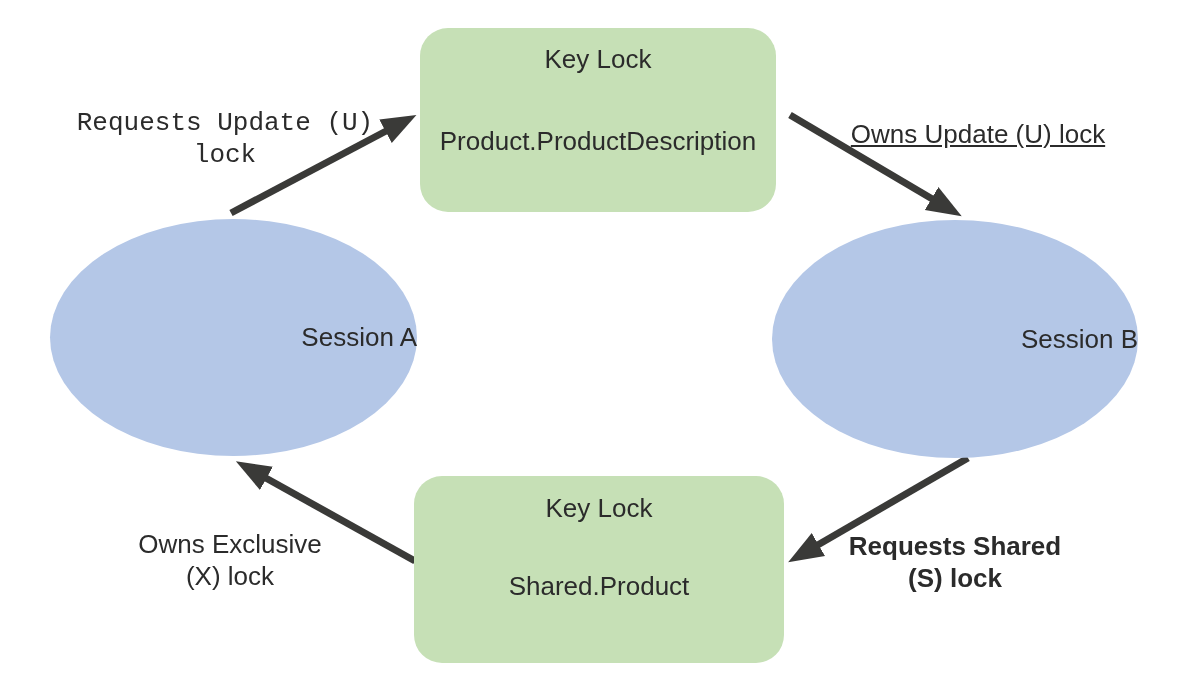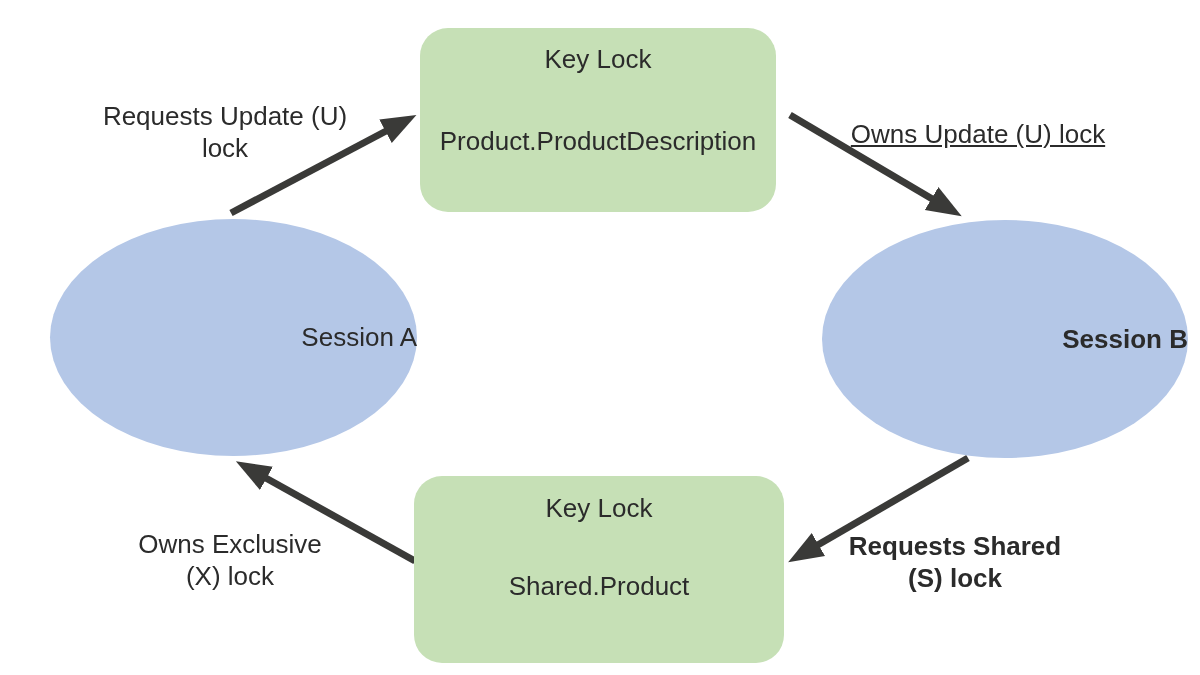--- a/index.html
+++ b/index.html
@@ -71,34 +71,33 @@
     justify-content: flex-end;
     font-size: 26px;
   }
   .session.session-a {
     left: 50px;
     top: 219px;
     width: 367px;
     height: 237px;
   }
   .session.session-b {
-    left: 822px;
+    left: 772px;
     top: 220px;
     width: 366px;
     height: 238px;
-    font-weight: bold;
   }
   .edge-label {
     position: absolute;
     text-align: center;
     font-size: 26px;
     line-height: 32px;
     white-space: pre-line;
   }
-  .edge-label.label-a-top    { left: 60px;  top: 100px; width: 330px; }
+  .edge-label.label-a-top    { left: 60px;  top: 107px; width: 330px; font-family: Liberation Mono, monospace; }
   .edge-label.label-top-b    { left: 818px; top: 118px; width: 320px; text-decoration: underline; }
   .edge-label.label-b-bottom { left: 795px; top: 530px; width: 320px; font-weight: bold; }
   .edge-label.label-bottom-a { left: 70px;  top: 528px; width: 320px; }
 </style>
 </head>
 <body>
 
 <div class="canvas">
 
   <svg class="arrows" width="1200" height="675" viewBox="0 0 1200 675" aria-hidden="true">

